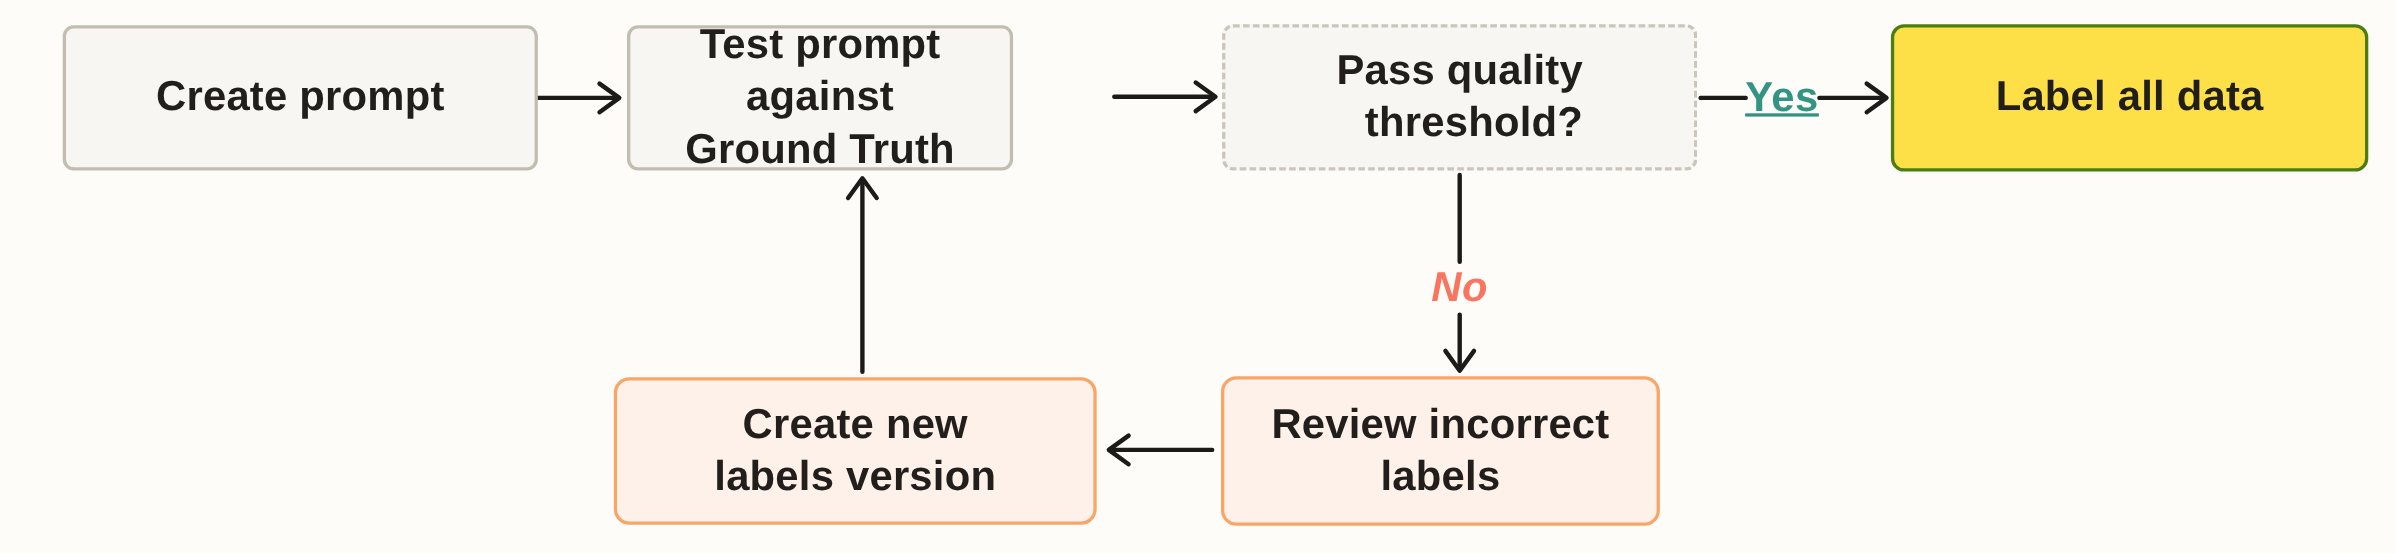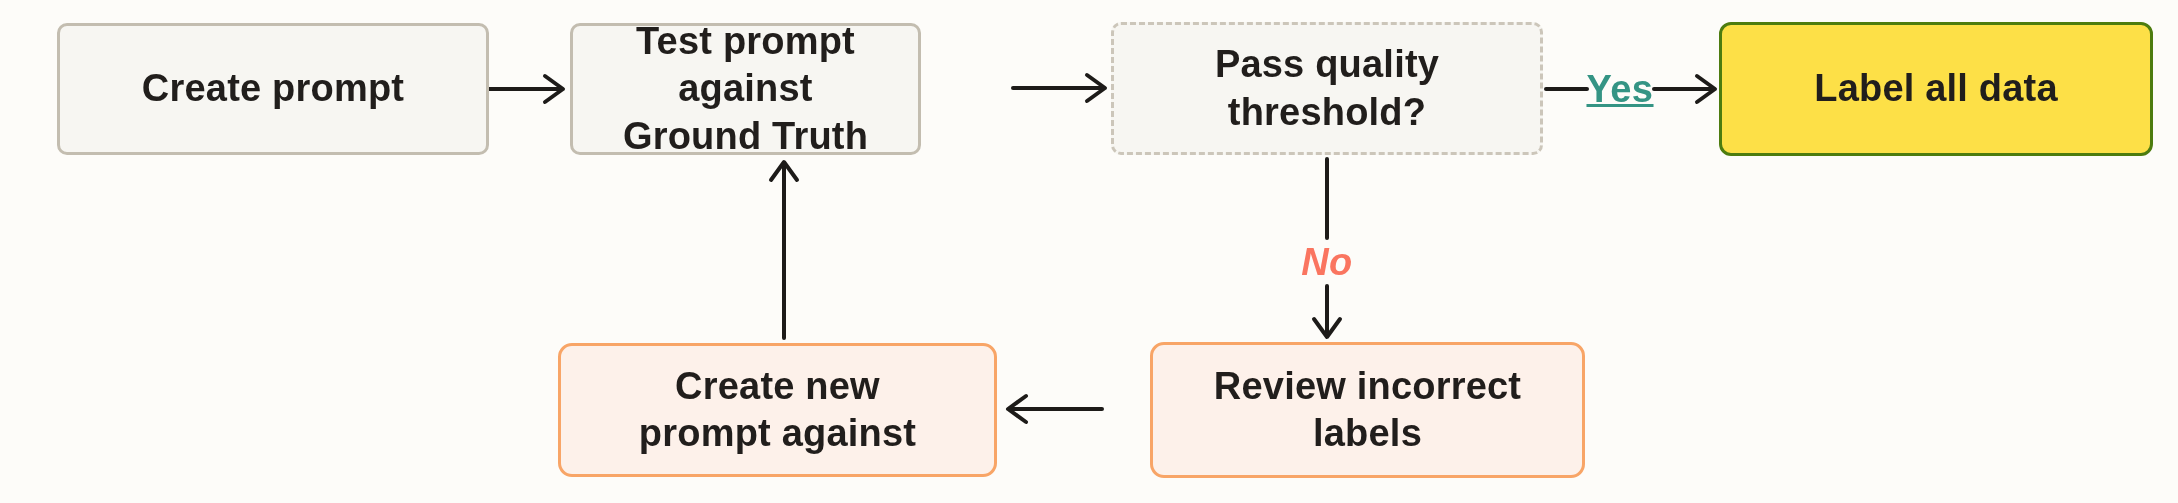--- a/index.html
+++ b/index.html
@@ -107,26 +107,26 @@
     <path d="M784,338 V167"></path>
     <path d="M771,180 L784,162 L797,180"></path>
   </g>
 </svg>
 
 <div class="node node--neutral" style="left:25px; top:23px; width:432px; height:132px;margin-left:32px;">Create prompt</div>
 
 <div class="node node--neutral" style="left:570px; top:23px; width:351px; height:132px;">Test prompt against
 Ground Truth</div>
 
-<div class="node node--decision" style="left:1111px; top:22px; width:432px; height:133px;">Pass quality
+<div class="node node--decision" style="left:1111px; top:22px; width:432px; height:133px;text-align:right;">Pass quality
 threshold?</div>
 
 <div class="node node--success" style="left:1719px; top:22px; width:434px; height:134px;">Label all data</div>
 
-<div class="node node--action" style="left:1150px; top:342px; width:435px; height:136px;">Review incorrect
+<div class="node node--action" style="left:1110px; top:342px; width:399px; height:136px;">Review incorrect
 labels</div>
 
 <div class="node node--action" style="left:558px; top:343px; width:439px; height:134px;">Create new
-prompt against</div>
+labels version</div>
 
 <div class="edge-label edge-label--yes" style="left:1570px; top:68px; width:100px;">Yes</div>
 
 <div class="edge-label edge-label--no" style="left:1277px; top:241px; width:100px;font-style:italic;">No</div>
 
 </body></html>

